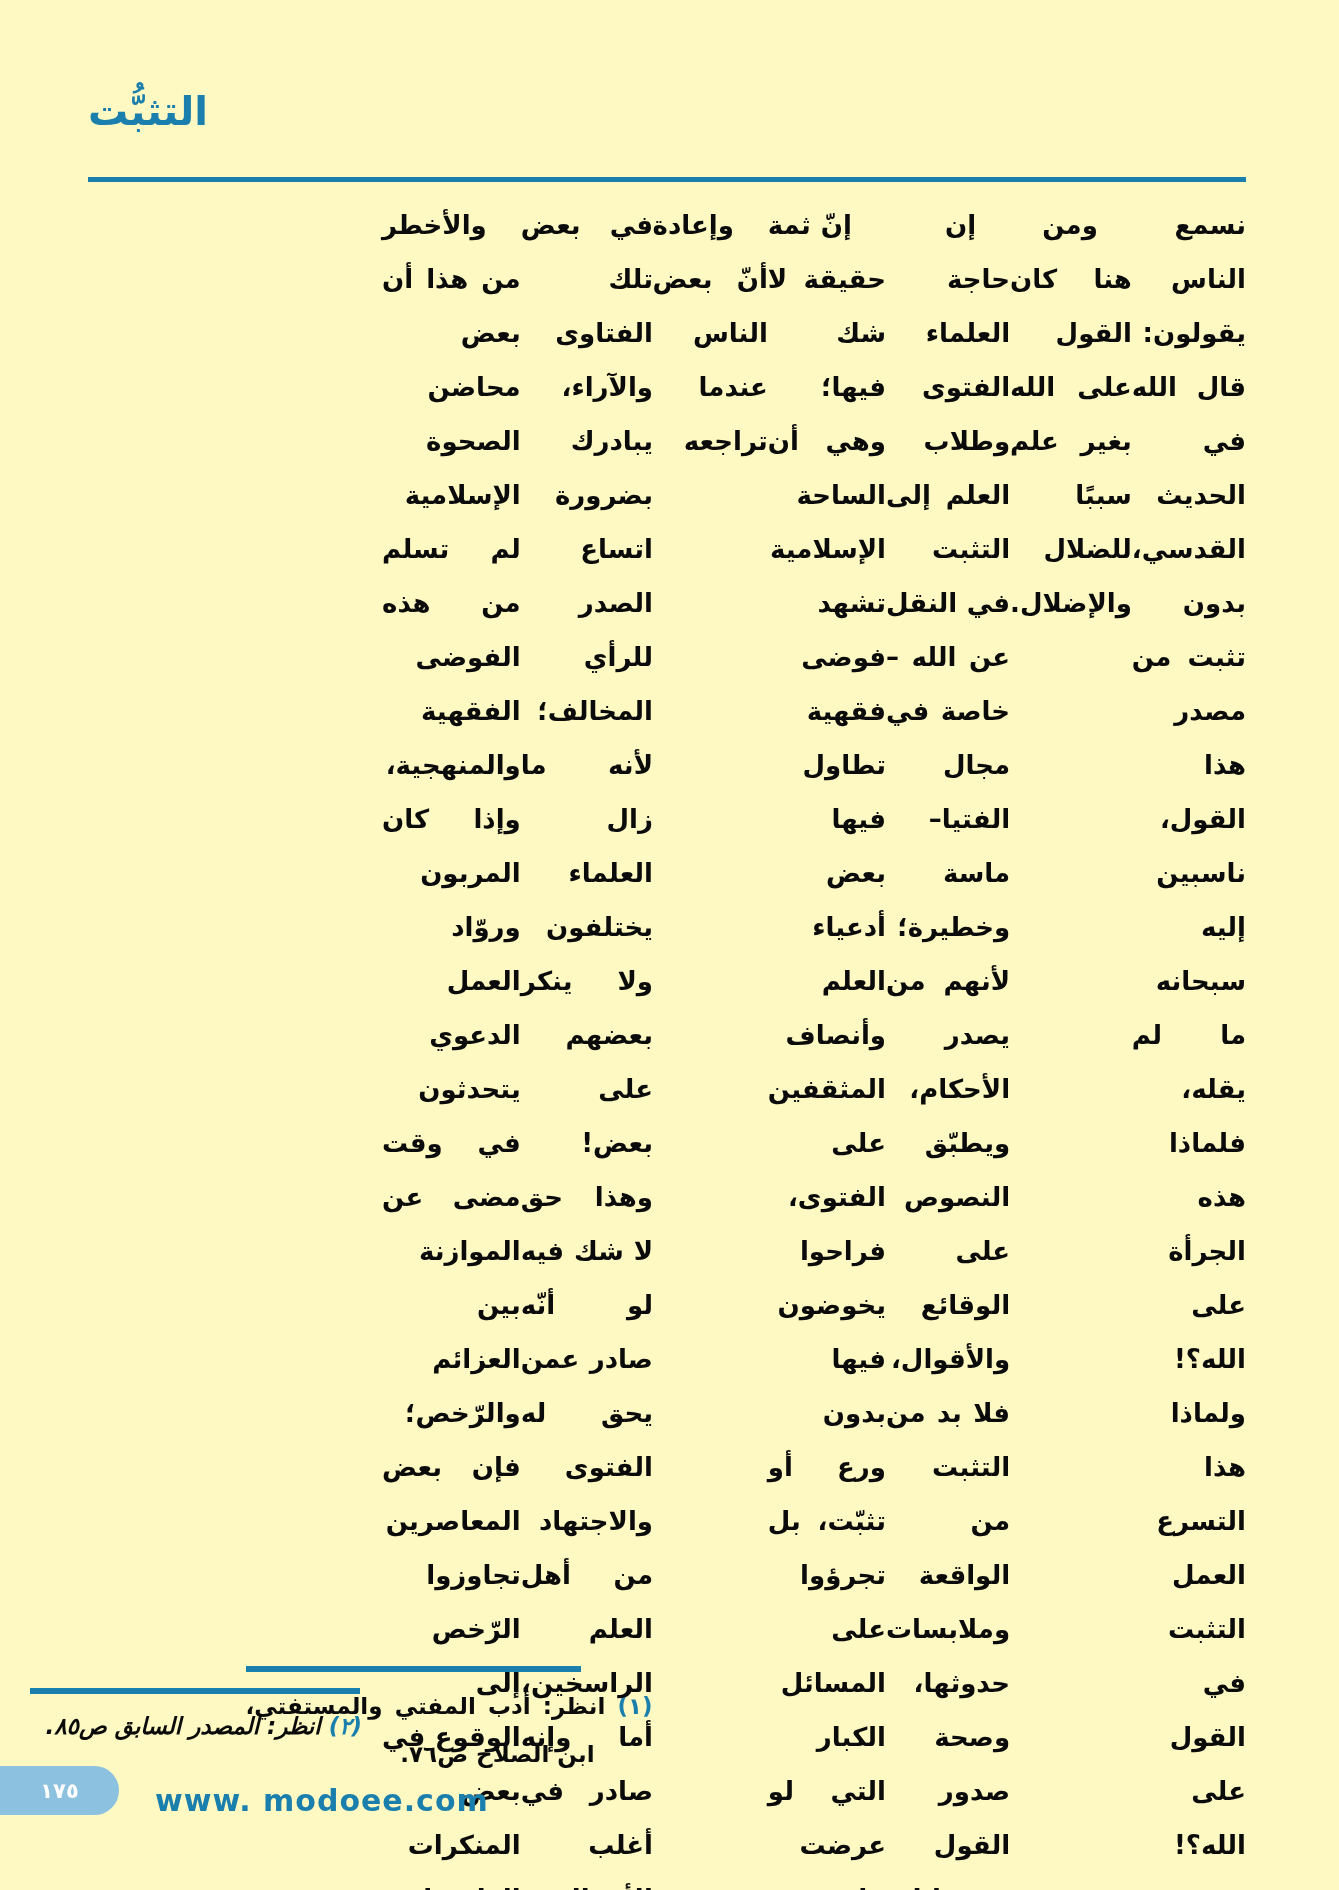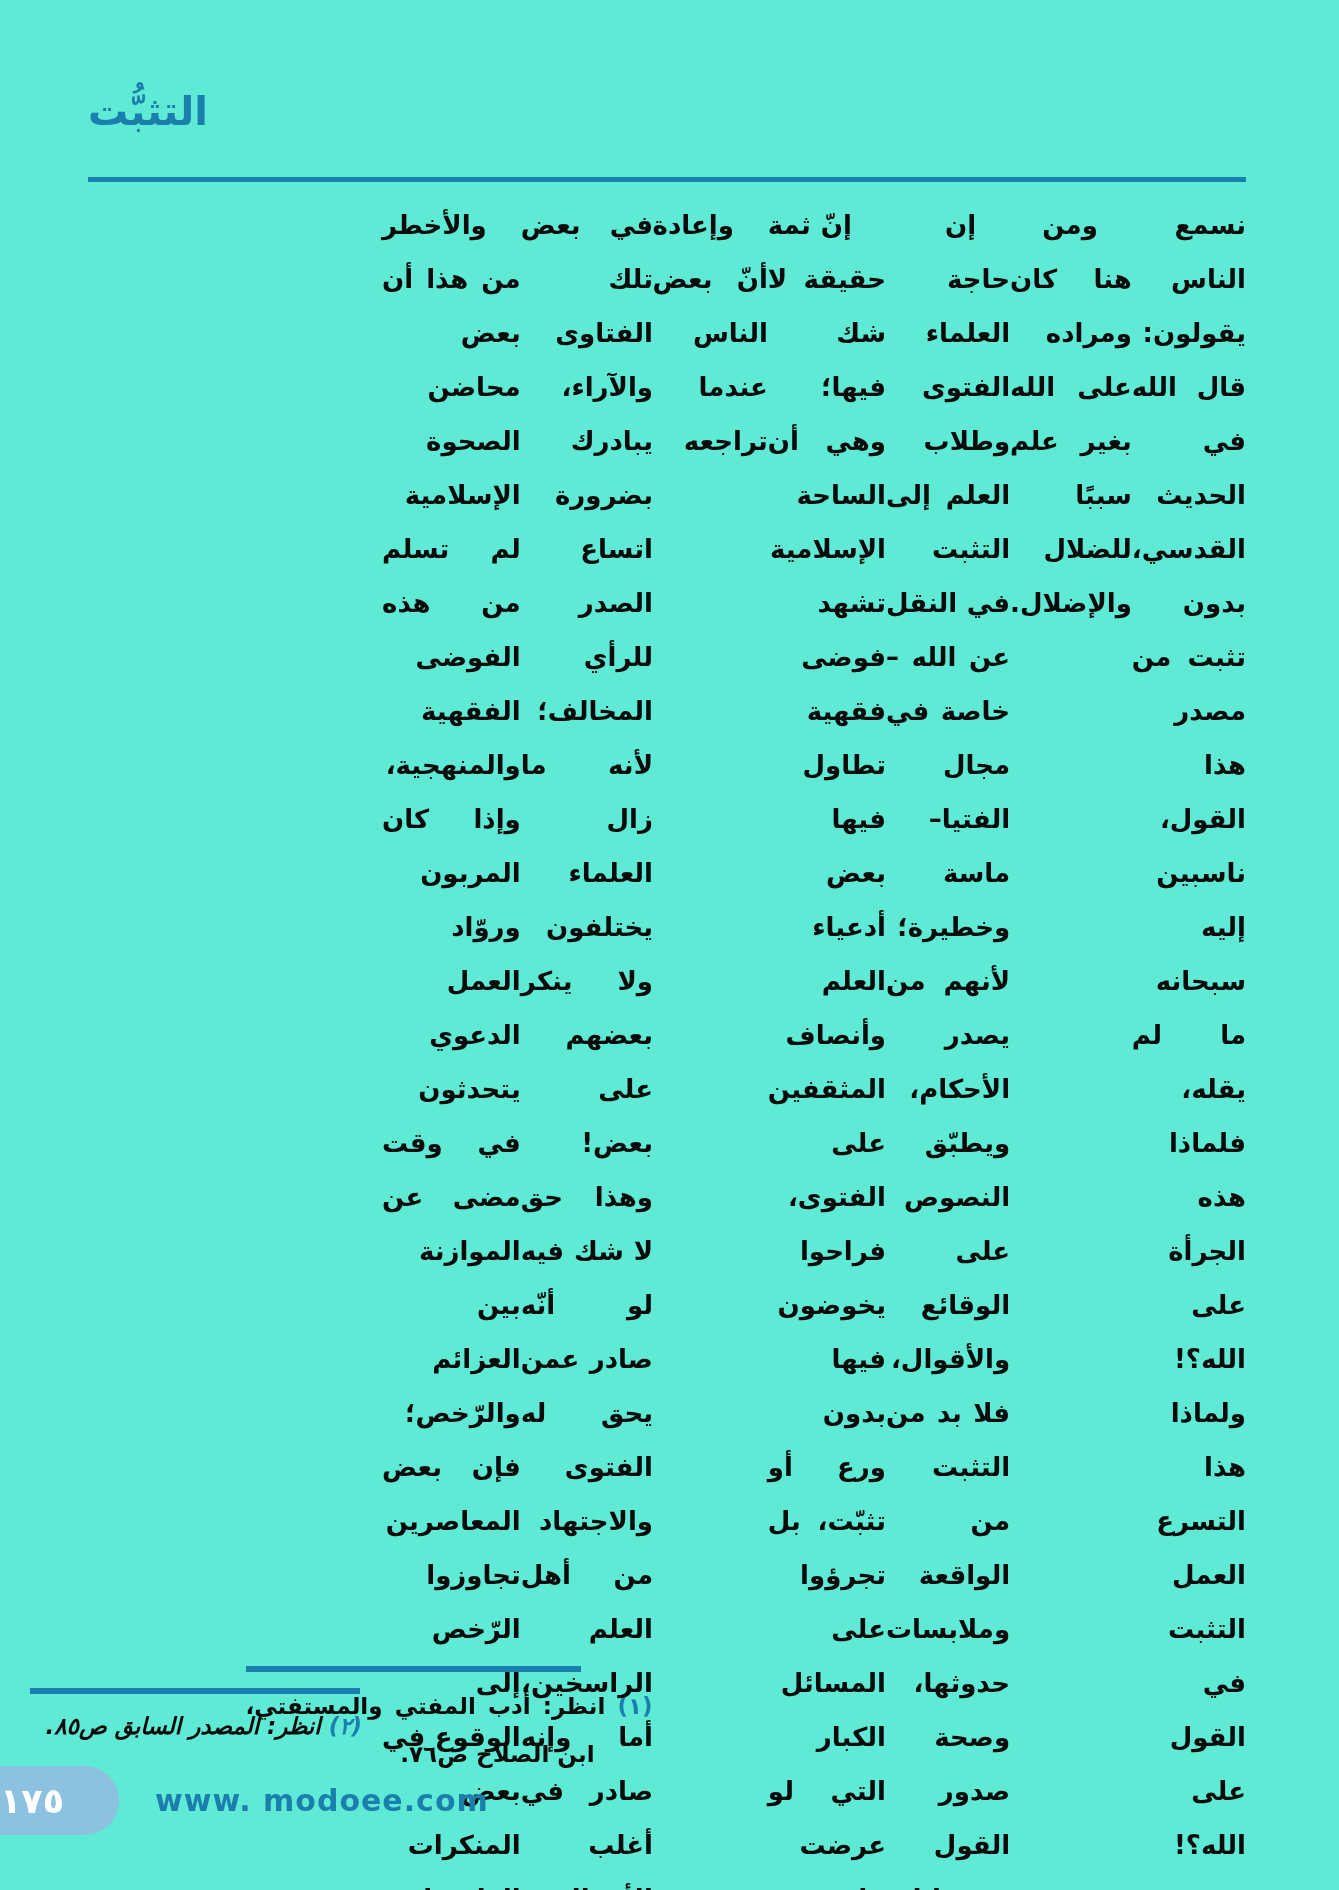--- a/index.html
+++ b/index.html
@@ -4,21 +4,21 @@
 <style>
   :root{
     --accent:#1a7fad;
     --tab:#8cc1df;
     --ink:#0b0b0b;
   }
   html,body{margin:0;padding:0;background:#ffffff;}
   .page{
     position:relative;
     width:1339px;height:1890px;
-    background:#5eead4;
+    background:#fef9c3;
     overflow:hidden;
     font-family:"DejaVu Sans",sans-serif;
   }
   .page-title{
     position:absolute;top:88px;left:88px;
     color:var(--accent);
     font-size:40px;font-weight:bold;
     direction:rtl;
   }
   .header-rule{
@@ -70,26 +70,26 @@
     font-weight:bold;
     text-align:justify;
     padding-right:58px;
     text-indent:-58px;
   }
   .col-first .footnote{max-width:522px;margin-right:0;}
   .col-second .footnote{text-align:right;padding-right:78px;text-indent:-58px;font-style:italic;}
   .fn-marker{color:var(--accent);}
   .page-tab{
     position:absolute;left:0;top:1766px;
-    width:119px;height:69px;
+    width:119px;height:49px;
     background:var(--tab);
     border-radius:0 36px 36px 0;
-    display:flex;align-items:center;
+    display:flex;align-items:center;justify-content:center;
     color:#ffffff;
-    font-size:35px;font-weight:bold;
+    font-size:21px;font-weight:bold;
   }
   .site-url{
     position:absolute;left:155px;top:1783px;
     color:var(--accent);
     font-size:30px;font-weight:bold;
     text-decoration:none;
     letter-spacing:1px;
   }
 </style>
 </head>
@@ -98,21 +98,21 @@
 <div class="page">
 
   <div class="page-title">التثبُّت</div>
 
   <div class="header-rule"></div>
 
   <div class="columns">
 
     <section class="column col-first">
       <p class="para">نسمع الناس يقولون: قال الله في الحديث القدسي، بدون تثبت من مصدر هذا القول، ناسبين إليه سبحانه ما لم يقله، فلماذا هذه الجرأة على الله؟! ولماذا هذا التسرع العمل التثبت في القول على الله؟!</p>
-      <p class="para indent">ومن هنا كان ومراده على الله بغير علم سببًا للضلال والإضلال.</p>
+      <p class="para indent">ومن هنا كان القول على الله بغير علم سببًا للضلال والإضلال.</p>
       <p class="para indent">إن حاجة العلماء الفتوى وطلاب العلم إلى التثبت في النقل عن الله –خاصة في مجال الفتيا– ماسة وخطيرة؛ لأنهم من يصدر الأحكام، ويطبّق النصوص على الوقائع والأقوال، فلا بد من التثبت من الواقعة وملابسات حدوثها، وصحة صدور القول من قائله، ومراده منه ومقصده، والتحري من توافق ذلك مع النص عند تنزيله عليه.</p>
       <p class="para indent"><span>إنّ ثمة حقيقة لا شك فيها؛ وهي أن الساحة الإسلامية تشهد فوضى فقهية تطاول فيها بعض أدعياء العلم وأنصاف المثقفين على الفتوى، فراحوا يخوضون فيها بدون ورع أو تثبّت، بل تجرؤوا على المسائل الكبار التي لو عرضت على عمر بن الخطاب رضي الله عنه لجمع لها أهل بدر</span><sup class="fn-ref">(١)</sup><span>.</span></p>
       <p class="para indent">وإعادة أنّ بعض الناس عندما تراجعه</p>
 
       <div class="footnote-block">
         <div class="fn-rule"></div>
         <p class="footnote"><span class="fn-marker">(١)</span> <span>انظر: أدب المفتي والمستفتي، ابن الصلاح ص٧٦.</span></p>
       </div>
     </section>
 

